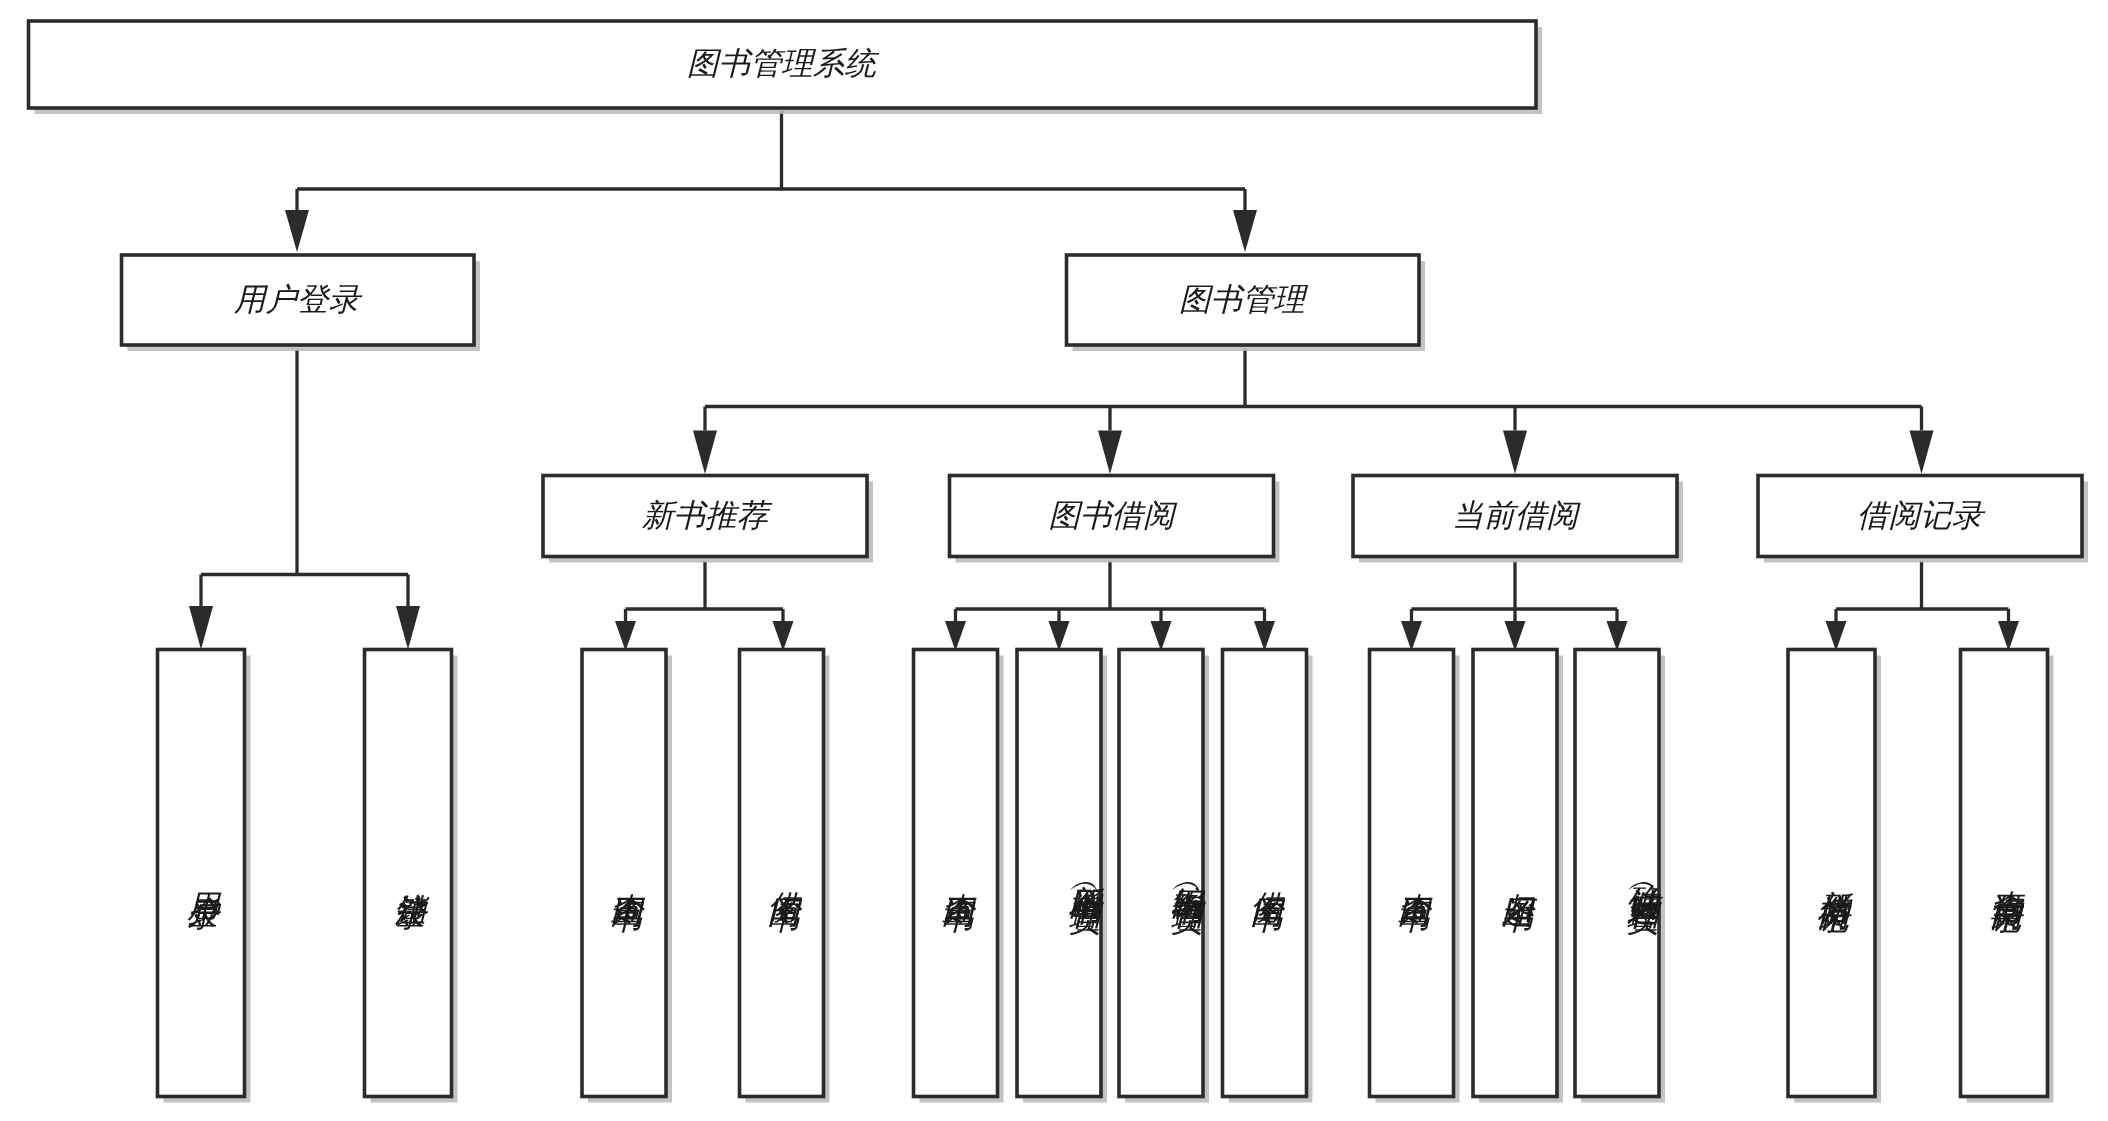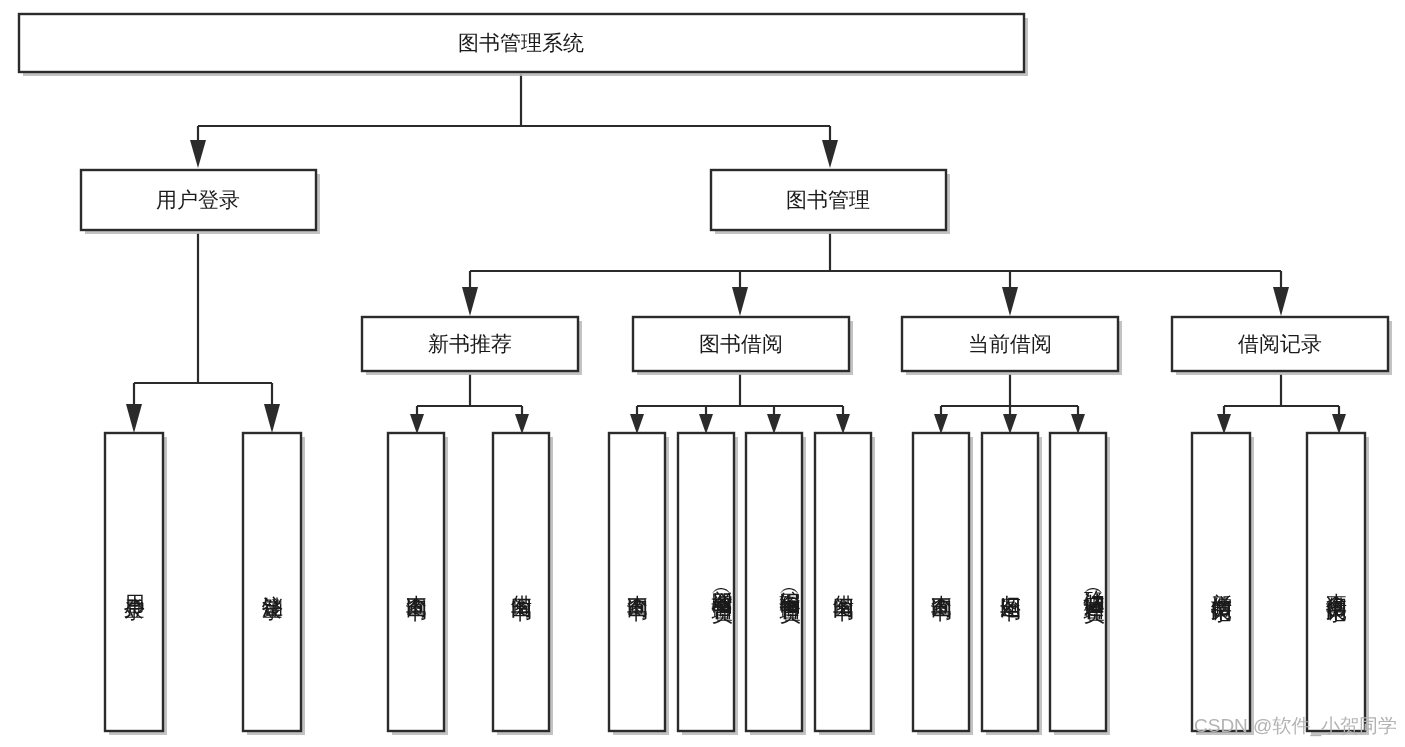--- a/index.html
+++ b/index.html
@@ -11,20 +11,21 @@
     width: 1405px;
     height: 747px;
     font-family: "Liberation Sans", "DejaVu Sans", sans-serif;
     overflow: hidden;
   }
   #diagram-root {
     position: relative;
     width: 1405px;
     height: 747px;
     background: #ffffff;
+    font-style: italic;
   }
   svg.flow {
     position: absolute;
     left: 0;
     top: 0;
     width: 1405px;
     height: 747px;
   }
   .node-rect {
     fill: #ffffff;
@@ -266,15 +267,14 @@
   <div class="node-label-v" style="left:746px; top:433px; width:56px; height:298px; align-items:flex-start;">编辑图书（管理员）</div>
   <div class="node-label-v" style="left:815px; top:433px; width:56px; height:298px;">借阅图书</div>
 
   <div class="node-label-v" style="left:913px; top:433px; width:56px; height:298px;">查询图书</div>
   <div class="node-label-v" style="left:982px; top:433px; width:56px; height:298px;">归还图书</div>
   <div class="node-label-v" style="left:1050px; top:433px; width:56px; height:298px; align-items:flex-start;">确认归还（管理员）</div>
 
   <div class="node-label-v" style="left:1192px; top:433px; width:58px; height:298px;">新增借阅记录</div>
   <div class="node-label-v" style="left:1307px; top:433px; width:58px; height:298px;">查询借阅记录</div>
 
-  <div class="watermark" style="left:1194px; top:713px;">CSDN @软件_小贺同学</div>
 
 </div>
 
 </body></html>

